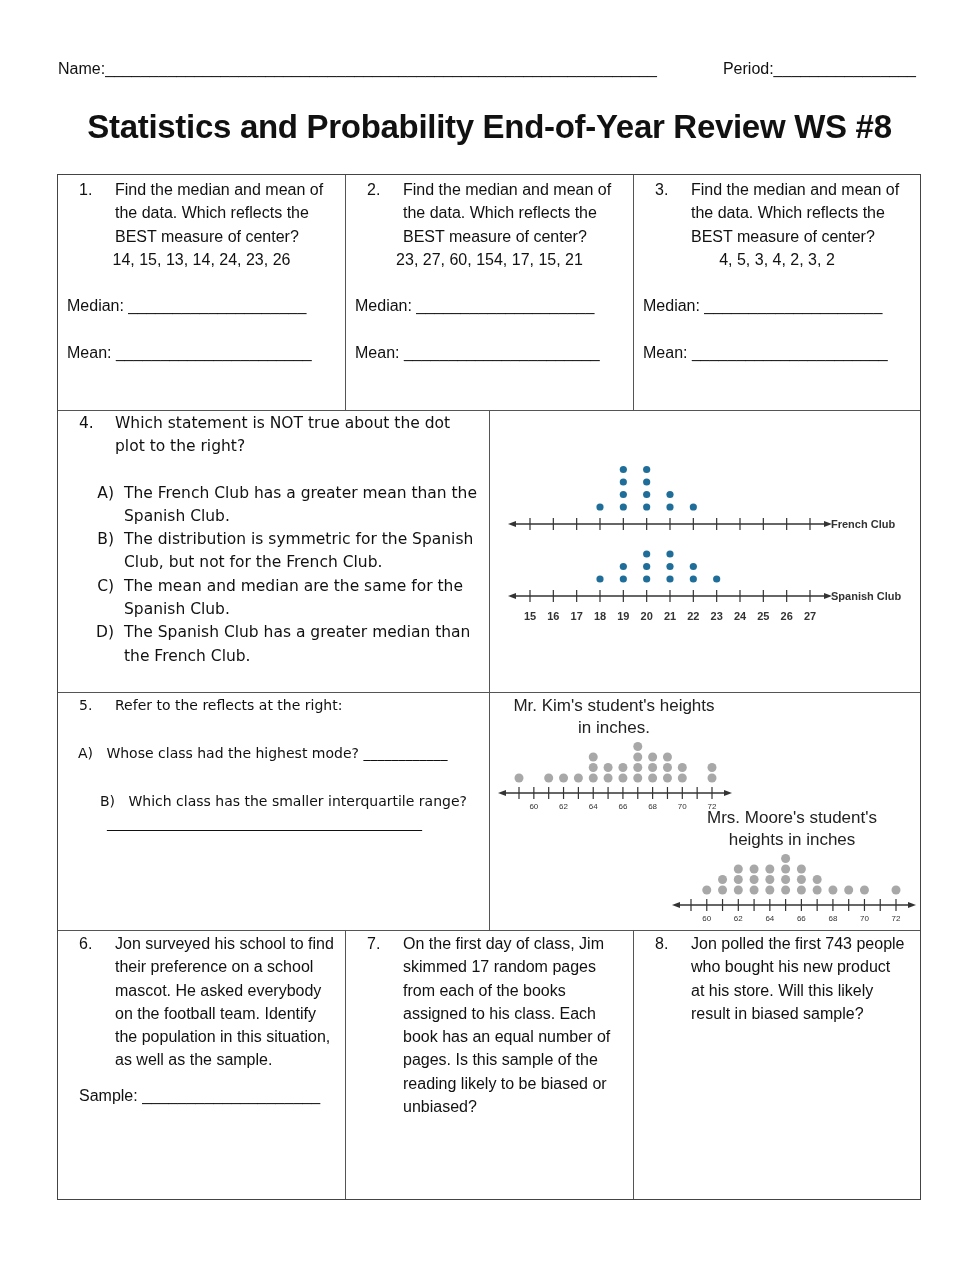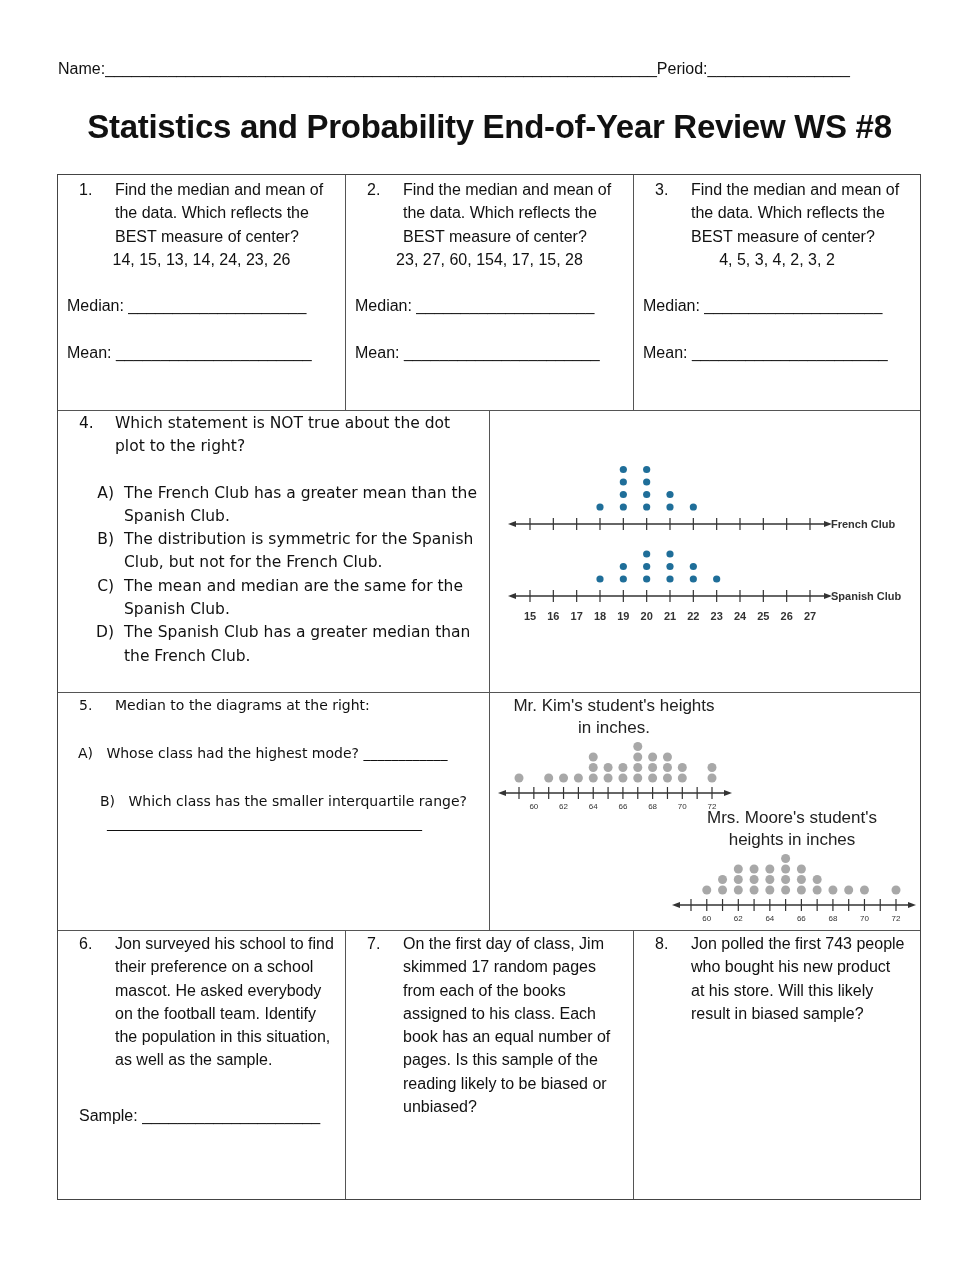--- a/index.html
+++ b/index.html
@@ -1,17 +1,17 @@
 <!DOCTYPE html>
 <html><head>
 <meta charset="utf-8">
 <style>
   html, body { margin: 0; padding: 0; background: #ffffff; }
   body { width: 979px; height: 1266px; position: relative; font-family: "Liberation Sans", sans-serif; color: #111; overflow: hidden; }
-  .namebar { position: absolute; left: 58px; top: 60px; width: 858px; font-size: 16px; display: flex; justify-content: flex-start; white-space: nowrap; }
+  .namebar { position: absolute; left: 58px; top: 60px; width: 858px; font-size: 16px; display: flex; justify-content: space-between; white-space: nowrap; }
   .title { position: absolute; left: 0; right: 0; top: 108px; text-align: center; font-size: 33px; font-weight: bold; letter-spacing: -0.3px; }
   .grid { position: absolute; left: 57px; top: 174px; width: 864px; border: 1px solid #444; box-sizing: border-box; }
   .row { display: flex; border-bottom: 1px solid #555; box-sizing: border-box; }
   .row:last-child { border-bottom: none; }
   .cell { box-sizing: border-box; border-right: 1px solid #555; position: relative; font-size: 16px; line-height: 23.3px; }
   .cell:last-child { border-right: none; }
   .q { display: flex; }
   .qnum { width: 57px; flex: none; text-align: left; padding-left: 21px; box-sizing: border-box; }
   .qtext { flex: 1; }
   .data-line { text-align: center; }
@@ -40,21 +40,21 @@
         </div>
       <div class="data-line">14, 15, 13, 14, 24, 23, 26</div>
       <div class="blank-line" style="margin-top:23px;">Median: ____________________</div>
       <div class="blank-line" style="margin-top:24px;">Mean: ______________________</div>
     </div>
     <div class="cell" style="width:288px; padding-top:3px;">
       <div class="q">
           <span class="qnum" style="padding-left:21px;">2.</span>
           <span class="qtext" style="padding-right:6px;">Find the median and mean of the data. Which reflects the BEST measure of center?</span>
         </div>
-      <div class="data-line">23, 27, 60, 154, 17, 15, 28</div>
+      <div class="data-line">23, 27, 60, 154, 17, 15, 21</div>
       <div class="blank-line" style="margin-top:23px;">Median: ____________________</div>
       <div class="blank-line" style="margin-top:24px;">Mean: ______________________</div>
     </div>
     <div class="cell" style="flex:1; padding-top:3px;">
       <div class="q">
           <span class="qnum">3.</span>
           <span class="qtext" style="padding-right:6px;">Find the median and mean of the data. Which reflects the BEST measure of center?</span>
         </div>
       <div class="data-line">4, 5, 3, 4, 2, 3, 2</div>
       <div class="blank-line" style="margin-top:23px;">Median: ____________________</div>
@@ -162,21 +162,21 @@
           <text x="296.6666666666667" y="209" font-size="11" font-weight="bold" text-anchor="middle" fill="#333">26</text>
           <text x="320" y="209" font-size="11" font-weight="bold" text-anchor="middle" fill="#333">27</text>
         </svg>
     </div>
   </div>
 
   <div class="row" style="height:238px;">
     <div class="cell small" style="width:432px; padding-top:1px; font-family:'DejaVu Sans',sans-serif; font-size:14px; line-height:22px;">
       <div class="q">
           <span class="qnum">5.</span>
-          <span class="qtext">Median to the diagrams at the right:</span>
+          <span class="qtext">Refer to the reflects at the right:</span>
         </div>
       <div style="height:26px;"></div>
       <div style="padding-left:20px;"><span>A)</span>&nbsp;&nbsp;&nbsp;<span>Whose class had the highest mode? ____________</span></div>
       <div style="height:26px;"></div>
       <div style="padding-left:20px;text-align:center;"><span>B)</span>&nbsp;&nbsp;&nbsp;<span>Which class has the smaller interquartile range?</span></div>
       <div style="padding-left:49px; white-space:nowrap;">_____________________________________________</div>
     </div>
     <div class="cell" style="flex:1;">
       <svg id="heights-plot" width="430" height="236">
           <text x="124" y="18" font-size="17" text-anchor="middle" fill="#222">Mr. Kim's student's heights</text>
@@ -284,21 +284,21 @@
         </svg>
     </div>
   </div>
 
   <div class="row" style="height:268px;">
     <div class="cell" style="width:288px; padding-top:1px;">
       <div class="q">
           <span class="qnum">6.</span>
           <span class="qtext" style="padding-right:6px;">Jon surveyed his school to find their preference on a school mascot. He asked everybody on the football team. Identify the population in this situation, as well as the sample.</span>
         </div>
-      <div class="blank-line" style="padding-left:21px; margin-top:32px;">Sample: ____________________</div>
+      <div class="blank-line" style="padding-left:21px; margin-top:12px;">Sample: ____________________</div>
     </div>
     <div class="cell" style="width:288px; padding-top:1px;">
       <div class="q">
           <span class="qnum">7.</span>
           <span class="qtext" style="padding-right:6px;">On the first day of class, Jim skimmed 17 random pages from each of the books assigned to his class. Each book has an equal number of pages. Is this sample of the reading likely to be biased or unbiased?</span>
         </div>
     </div>
     <div class="cell" style="flex:1; padding-top:1px;">
       <div class="q">
           <span class="qnum">8.</span>

